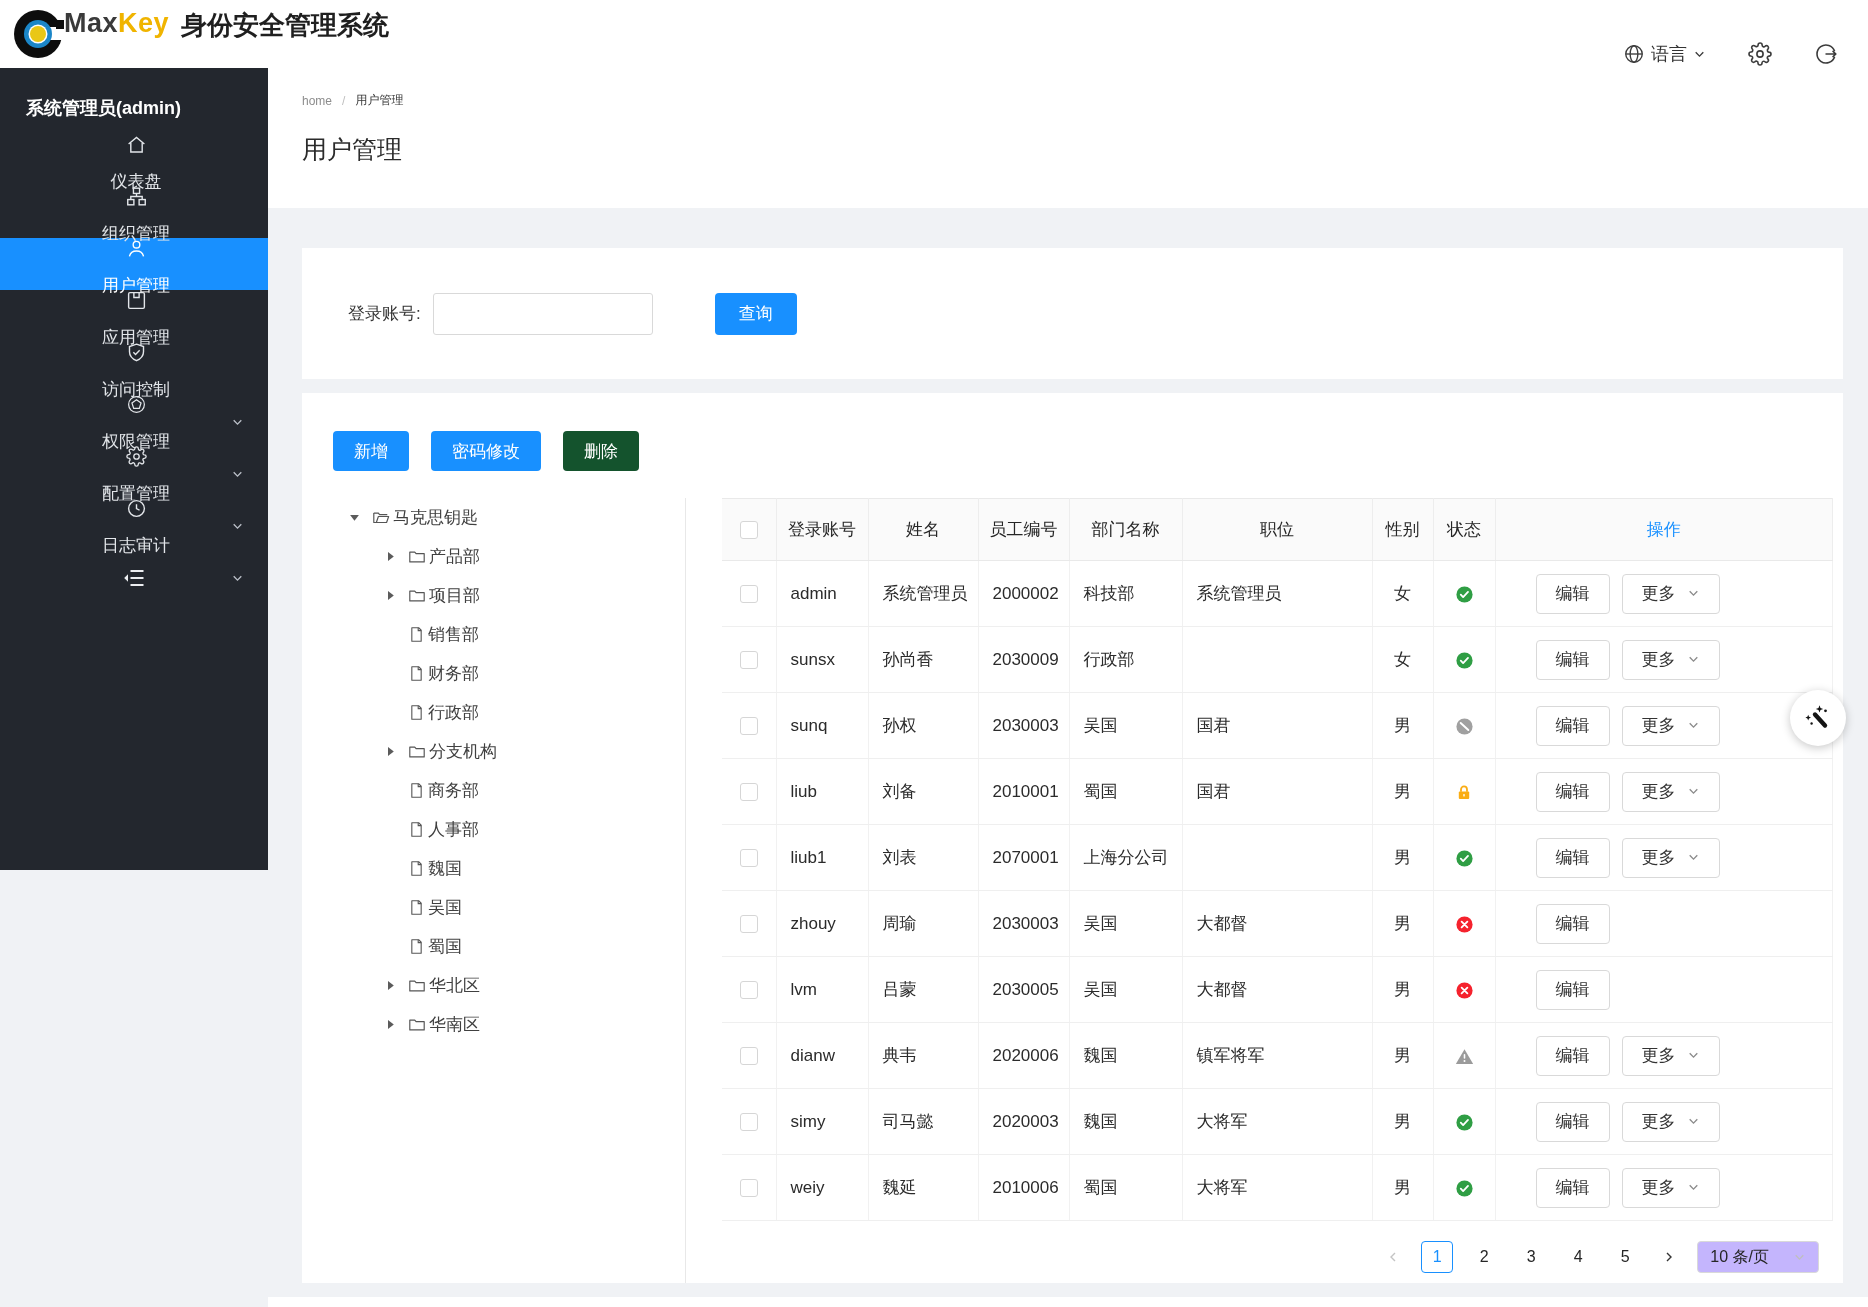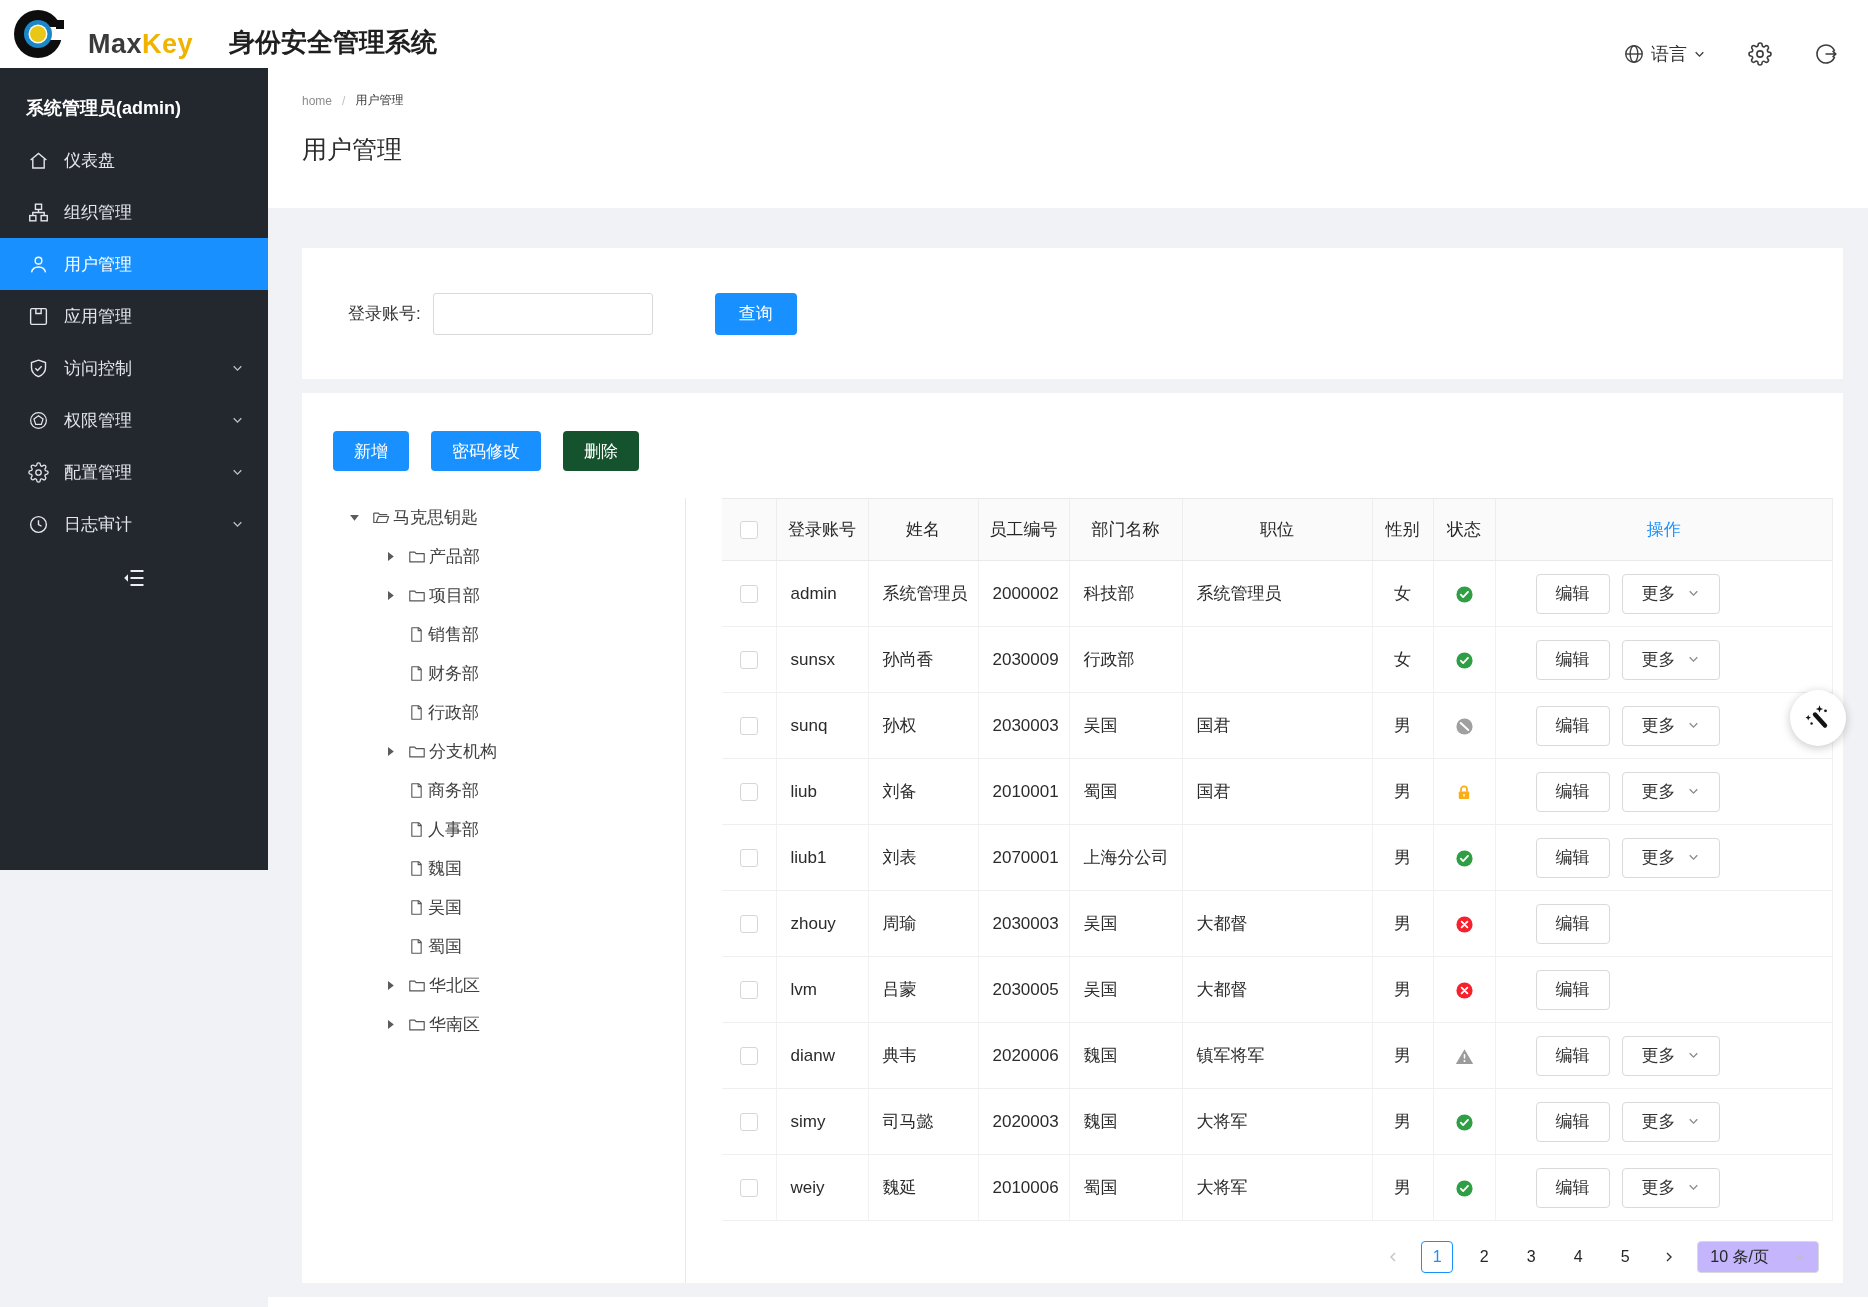--- a/index.html
+++ b/index.html
@@ -1,32 +1,32 @@
 <!DOCTYPE html>
 <html><head>
 <meta charset="utf-8">
 <style>
   * { margin:0; padding:0; box-sizing:border-box; }
   html,body { width:1868px; height:1307px; }
   body { font-family:"Liberation Sans","DejaVu Sans",sans-serif; background:#f0f2f5; position:relative; overflow:hidden; color:#262626; }
 
   
   .topbar { position:absolute; top:0; left:0; width:1868px; height:68px; background:#fff; display:flex; align-items:center; padding:0 30px 0 12px; z-index:5; }
-  .brand { display:flex; align-items:flex-end; gap:24px; }
+  .brand { display:flex; align-items:flex-start; gap:0; }
   .brand-text { font-size:27px; font-weight:bold; letter-spacing:.5px; }
   .brand-max { color:#3a3a3a; } .brand-key { color:#f0b400; }
   .brand-title { font-size:26px; font-weight:bold; color:#1f1f1f; margin-left:12px; }
   .topbar-right { margin-left:auto; display:flex; align-items:center; gap:42px; color:#3c3c3c;margin-top:40px; }
   .lang-group { display:flex; align-items:center; gap:6px; font-size:18px; color:#333; cursor:pointer; }
   .top-ic { display:flex; align-items:center; color:#3c3c3c; }
 
   
   .sidebar { position:absolute; top:68px; left:0; width:268px; height:802px; background:#23272e; color:#e3e6ea; z-index:4; }
   .sidebar-user { padding:28px 0 14px 26px; font-weight:bold; font-size:18px; color:#fff; }
-  .nav-item { height:52px; display:flex; align-items:center; padding:0 24px 0 28px; gap:15px; font-size:17px; color:#e3e6ea; cursor:pointer; }
+  .nav-item { height:52px; display:flex; align-items:center; padding:0 24px 0 28px; gap:15px; font-size:17px; color:#e3e6ea; cursor:pointer;flex-direction:column; }
   .nav-item.active { background:#1890ff; color:#fff; }
   .nav-ic { display:flex; align-items:center; }
   .nav-caret { margin-left:auto; color:#b9bec6; display:flex; }
   .collapse-row { margin-top:16px; display:flex; justify-content:center; }
   .collapse-btn { color:#eceef1; display:flex; cursor:pointer; }
 
   
   .content { position:absolute; top:68px; left:268px; width:1600px; height:1239px; }
   .page-head { background:#fff; height:140px; padding:24px 0 0 34px; }
   .breadcrumb { font-size:12px; display:flex; gap:10px; align-items:center; }

